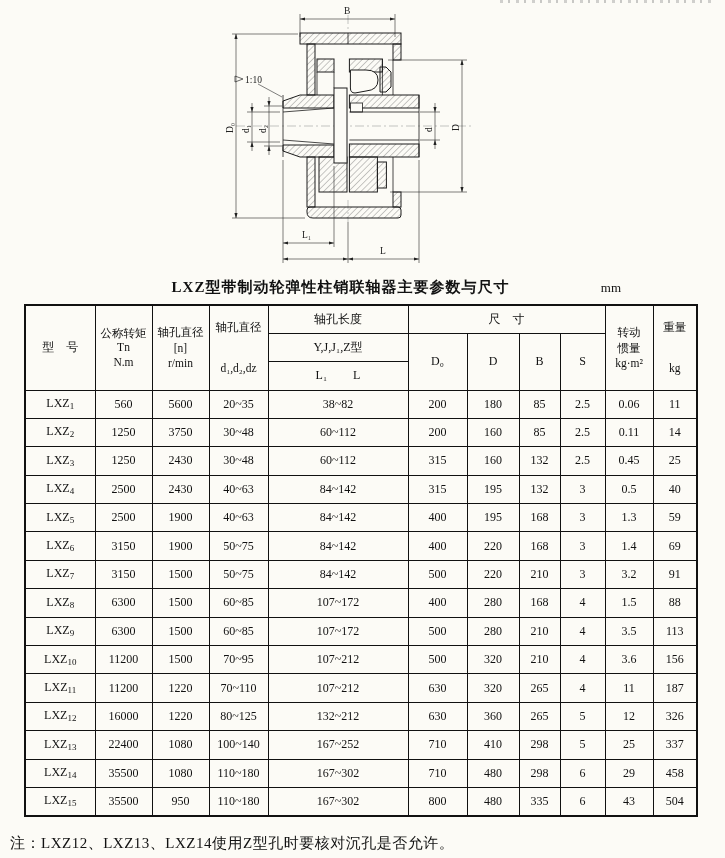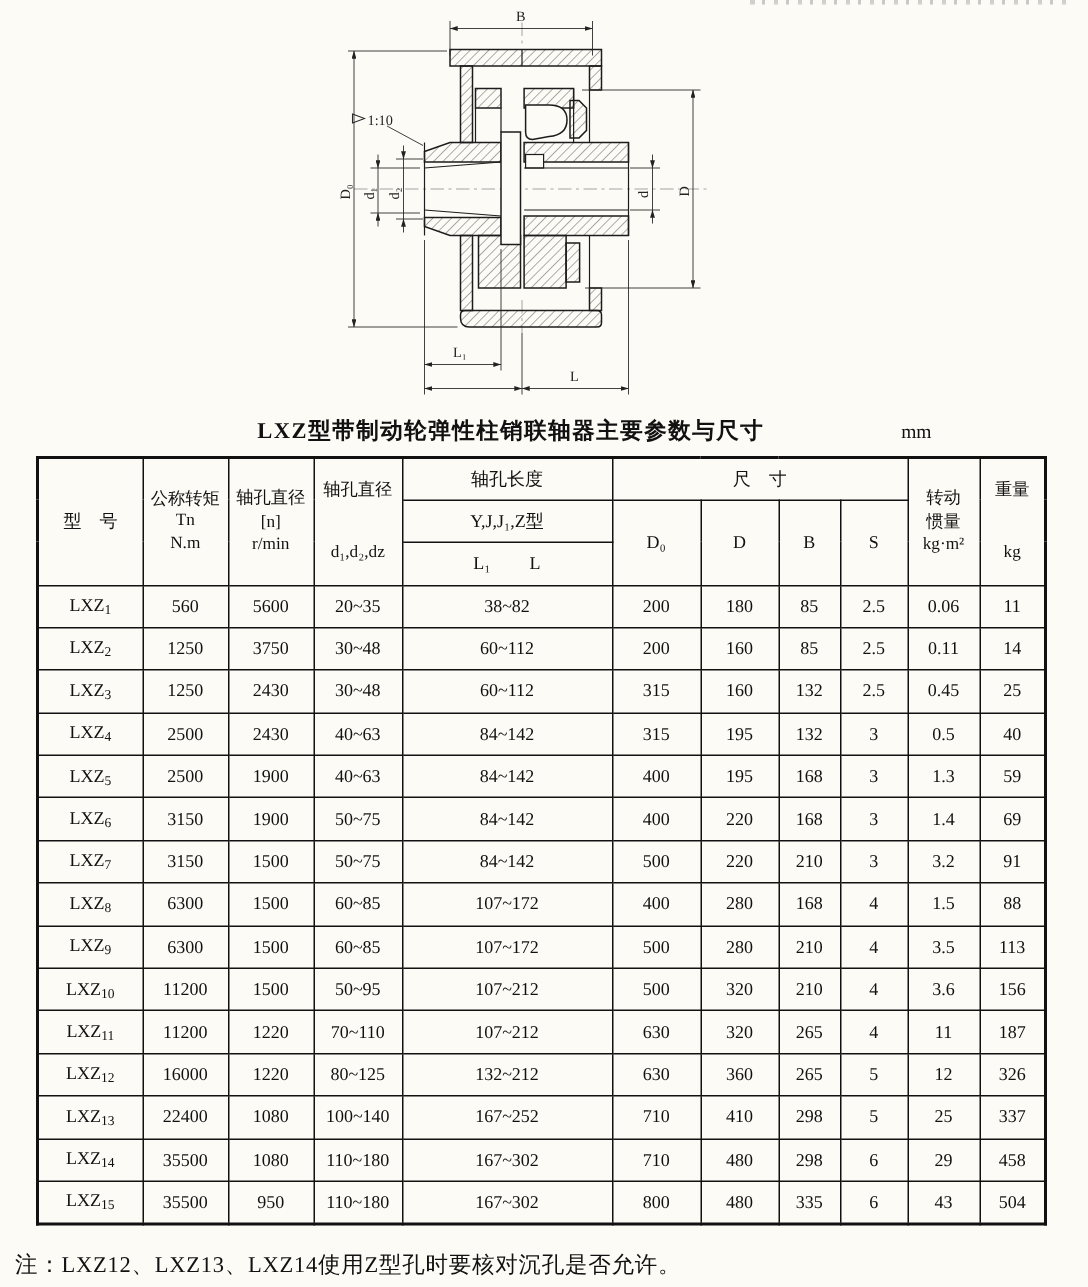--- a/index.html
+++ b/index.html
@@ -352,21 +352,21 @@
           <td>280</td>
           <td>210</td>
           <td>4</td>
           <td>3.5</td>
           <td>113</td>
         </tr>
         <tr>
           <td>LXZ<span class="sub">10</span></td>
           <td>11200</td>
           <td>1500</td>
-          <td>50~95</td>
+          <td>70~95</td>
           <td>107~212</td>
           <td>500</td>
           <td>320</td>
           <td>210</td>
           <td>4</td>
           <td>3.6</td>
           <td>156</td>
         </tr>
         <tr>
           <td>LXZ<span class="sub">11</span></td>

